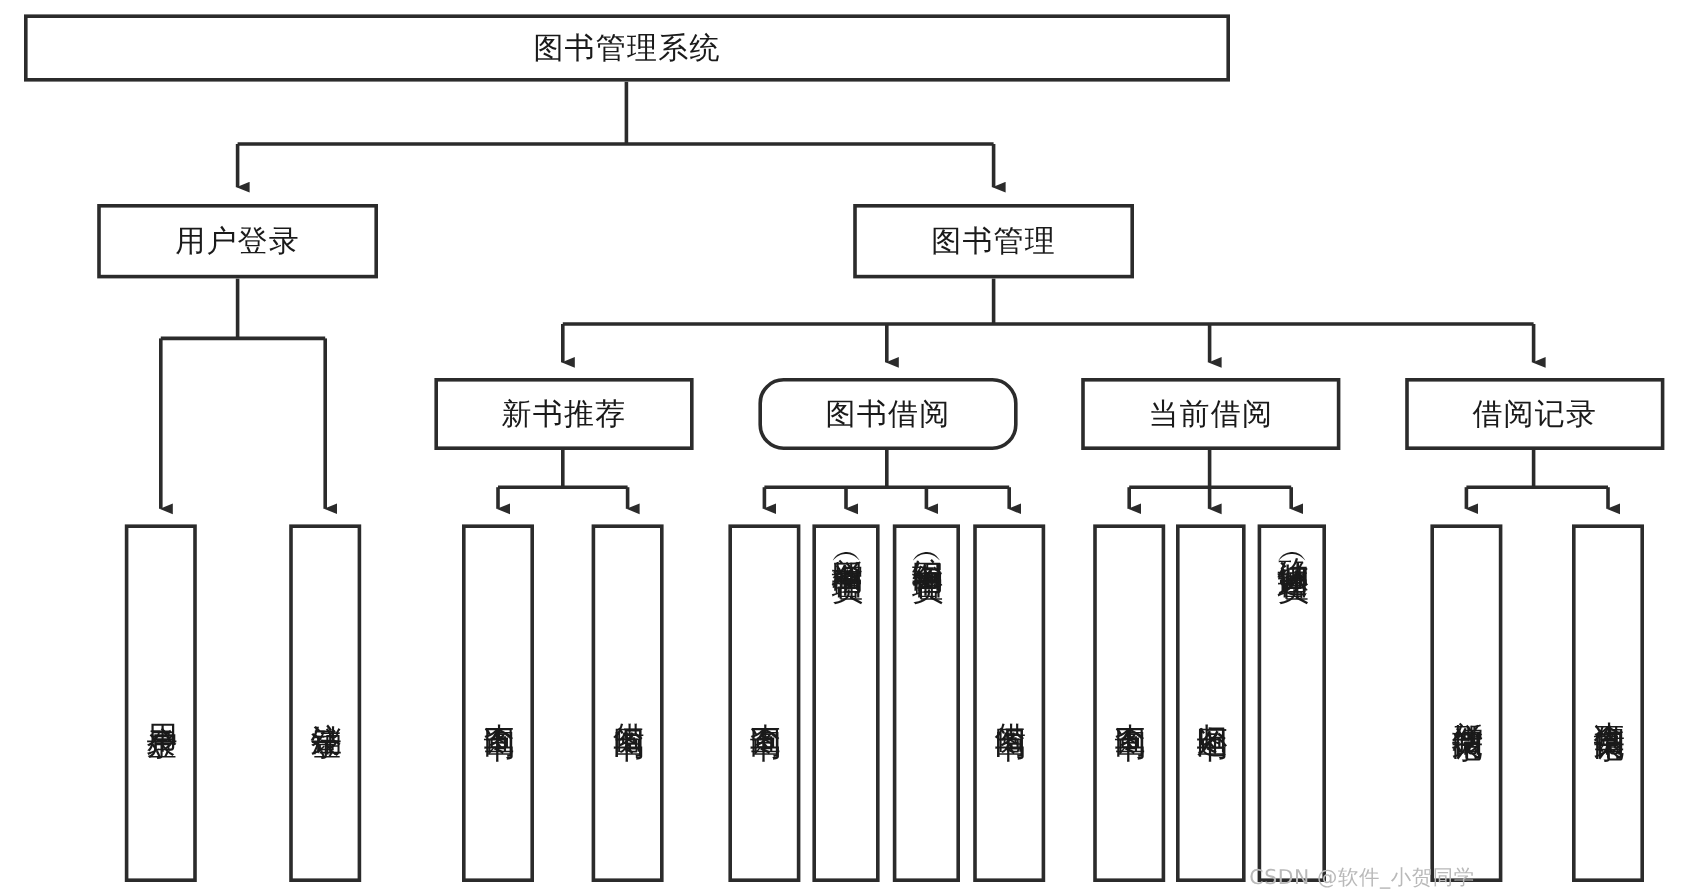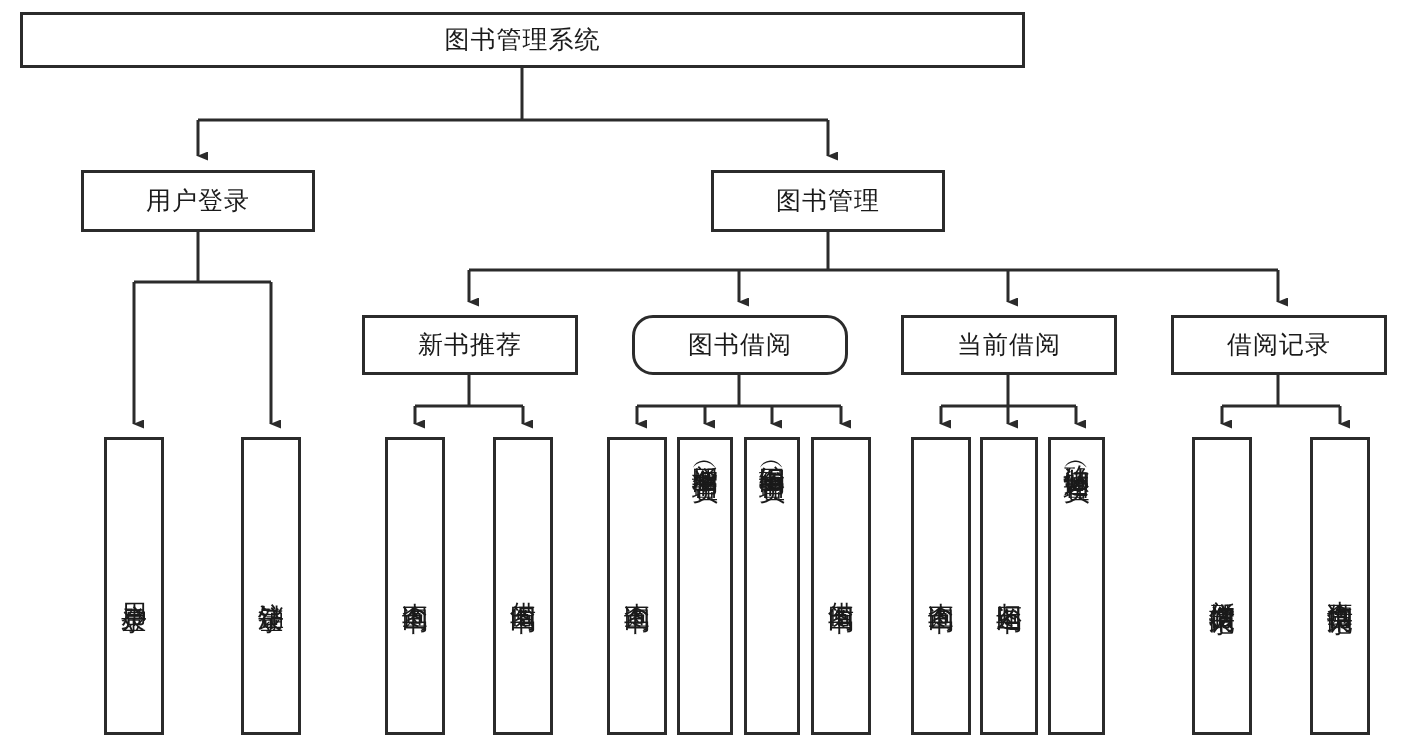--- a/index.html
+++ b/index.html
@@ -198,14 +198,15 @@
   </div>
 
   <div class="node vert centered" style="left:1192px; top:437px; width:60px; height:298px;">
     <span class="node-label">新增借阅记录</span>
   </div>
 
   <div class="node vert centered" style="left:1310px; top:437px; width:60px; height:298px;">
     <span class="node-label">查询借阅记录</span>
   </div>
 
+  <div class="watermark">CSDN @软件_小贺同学</div>
 
 </div>
 
 </body></html>

